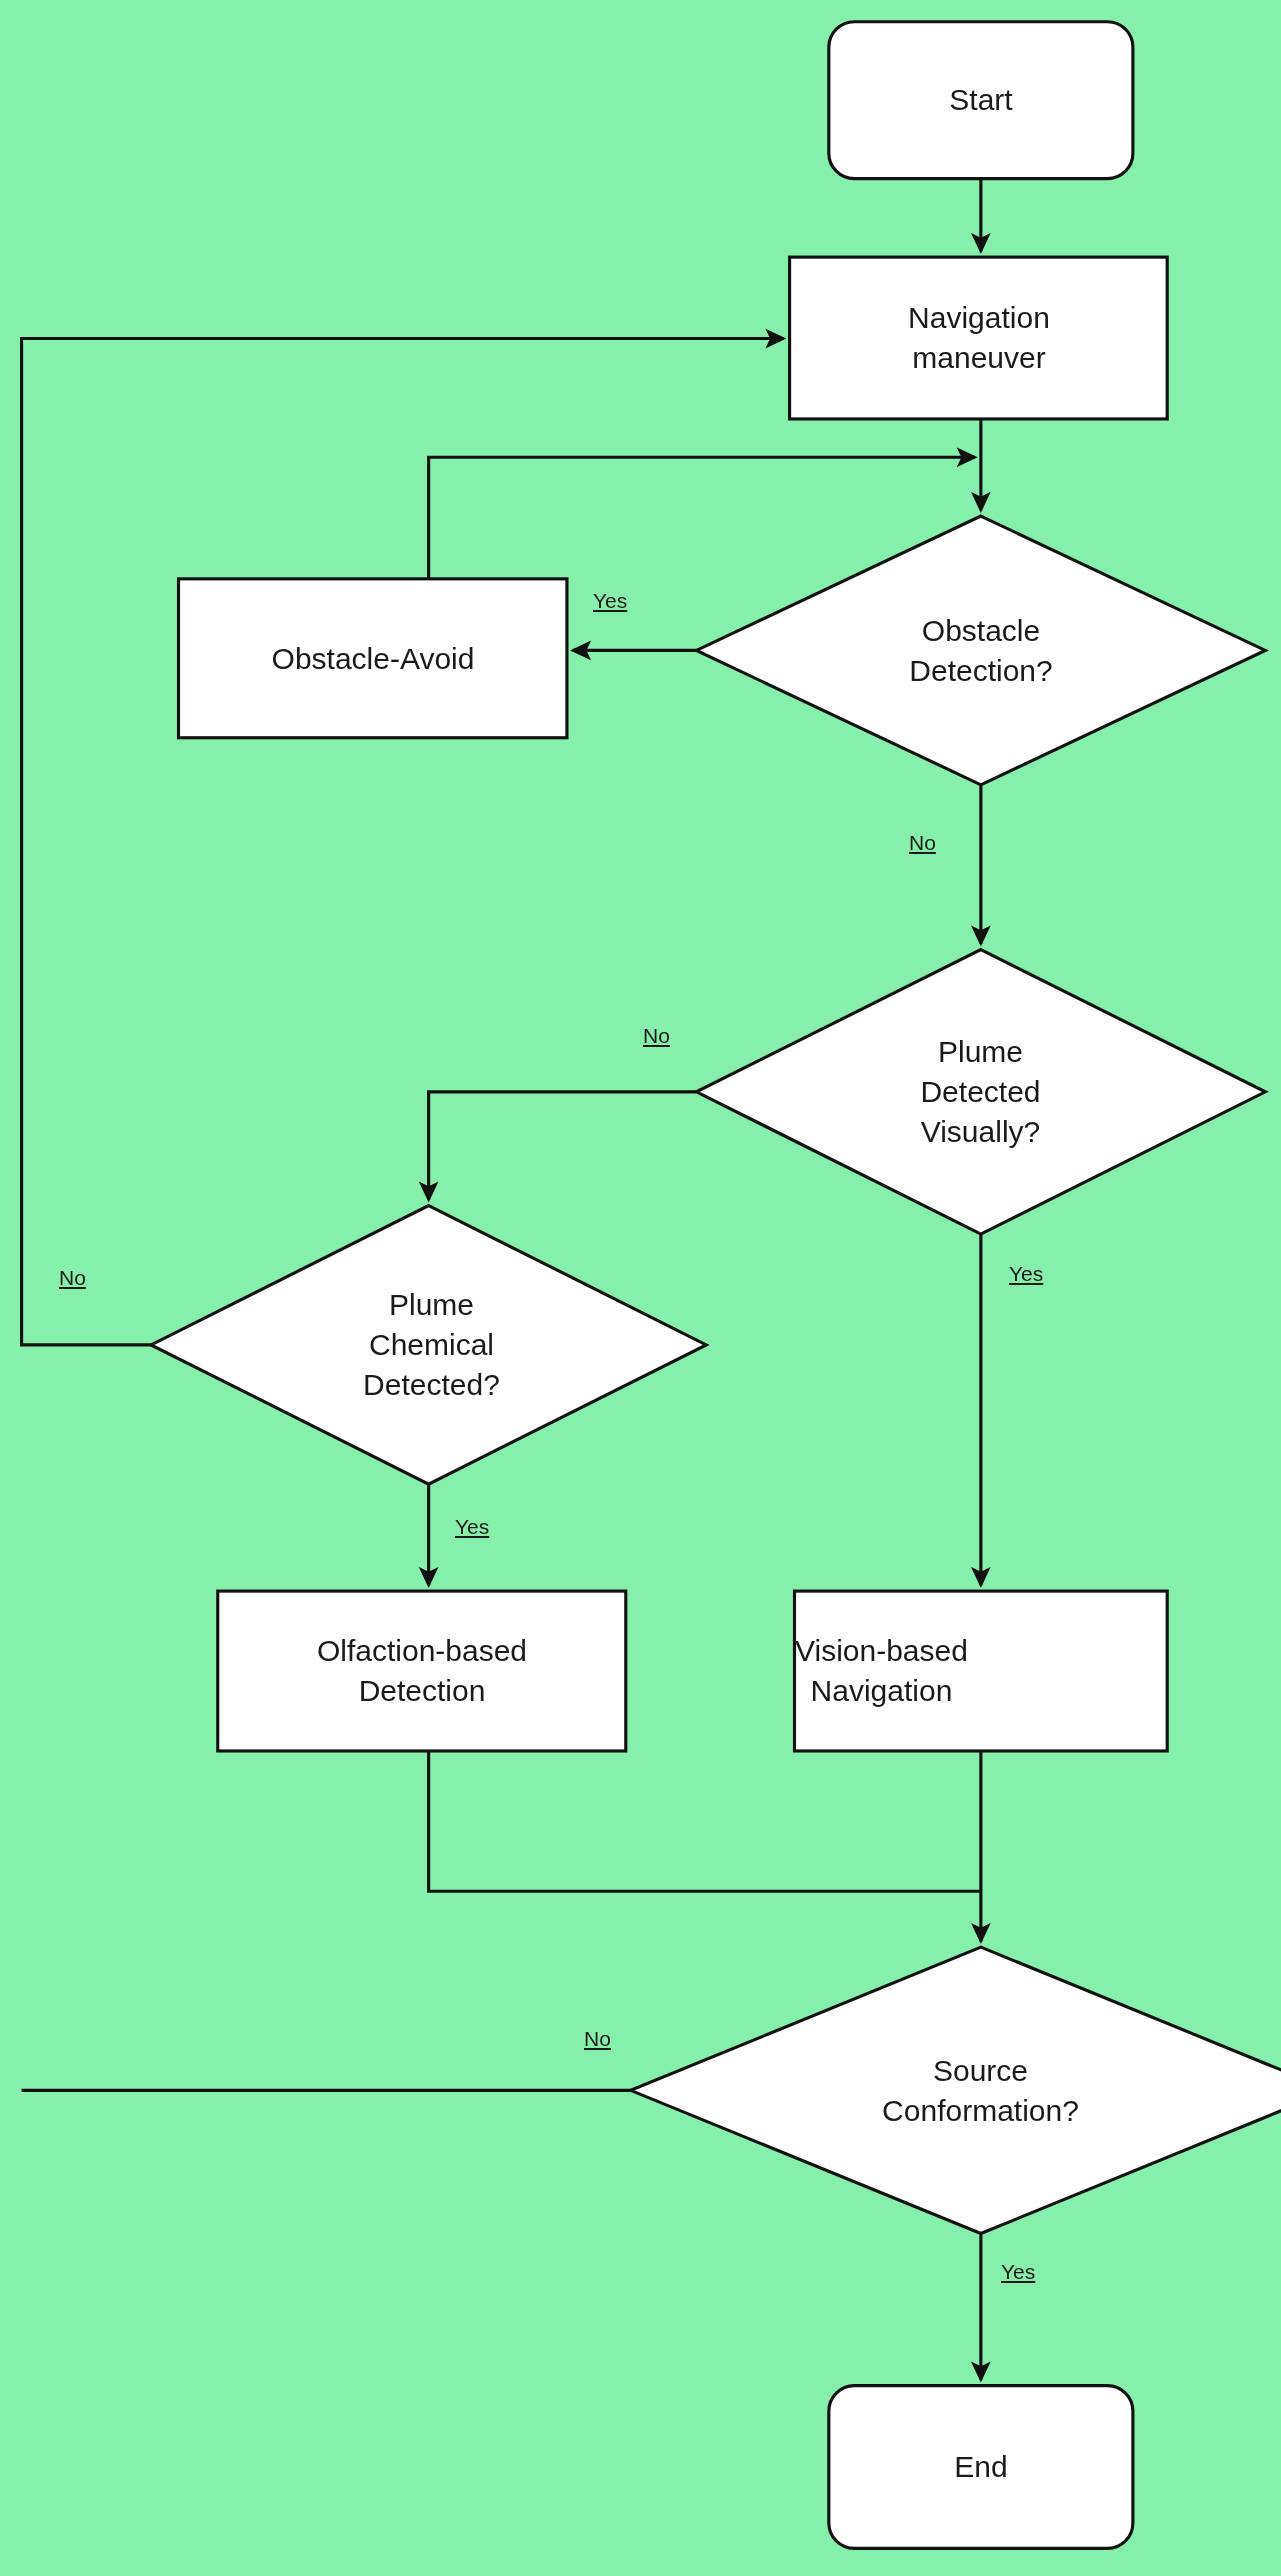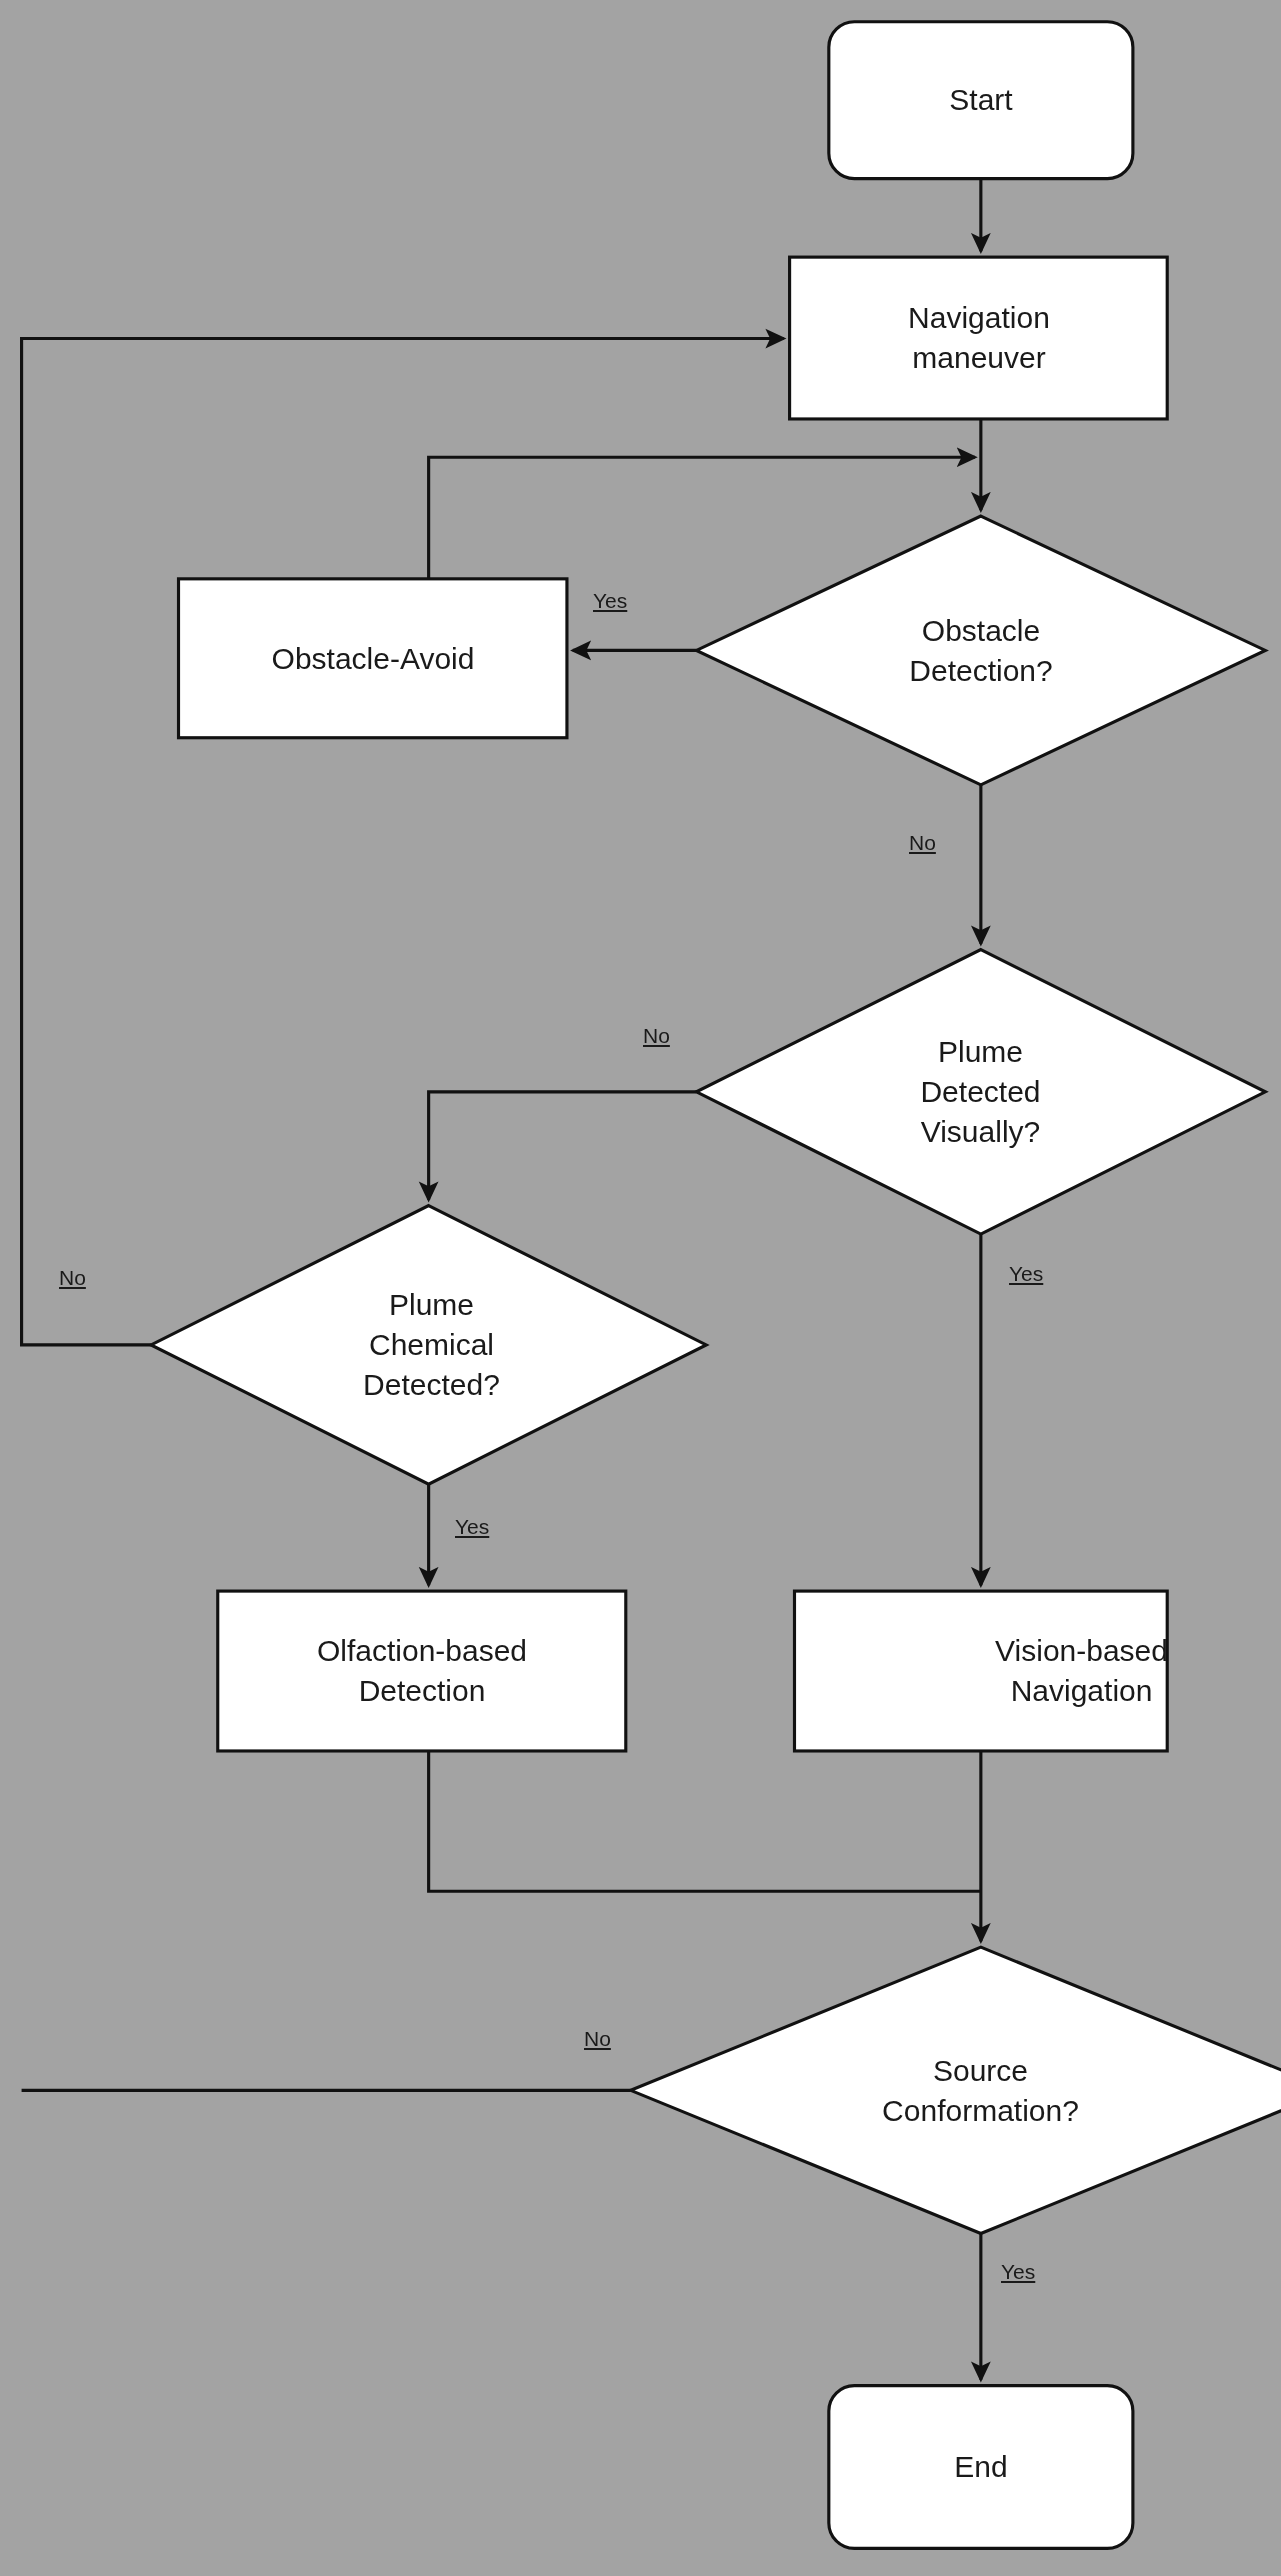--- a/index.html
+++ b/index.html
@@ -7,21 +7,21 @@
     padding: 0;
     background: #ffffff;
   }
   body {
     font-family: "Liberation Sans", sans-serif;
   }
   #flowchart-root {
     position: relative;
     width: 1281px;
     height: 2576px;
-    background: #a3a3a3;
+    background: #86efac;
     overflow: hidden;
   }
   svg#flow-svg {
     position: absolute;
     left: 0;
     top: 0;
     width: 1281px;
     height: 2576px;
   }
   .node-label {
@@ -137,21 +137,21 @@
     <span>Plume
 Chemical
 Detected?</span>
   </div>
 
   <div class="node-label" style="left:218px; top:1591px; width:408px; height:160px; display:flex; align-items:center; justify-content:center;">
     <span>Olfaction-based
 Detection</span>
   </div>
 
-  <div class="node-label" style="left:795px; top:1591px; width:373px; height:160px; display:flex; align-items:center; justify-content:flex-end;">
+  <div class="node-label" style="left:795px; top:1591px; width:373px; height:160px; display:flex; align-items:center; justify-content:flex-start;">
     <span>Vision-based
 Navigation</span>
   </div>
 
   <div class="node-label" style="left:760px; top:2019px; width:441px; height:143px; display:flex; align-items:center; justify-content:center;">
     <span>Source
 Conformation?</span>
   </div>
 
   <div class="node-label" style="left:829px; top:2405px; width:304px; height:124px; display:flex; align-items:center; justify-content:center;">

